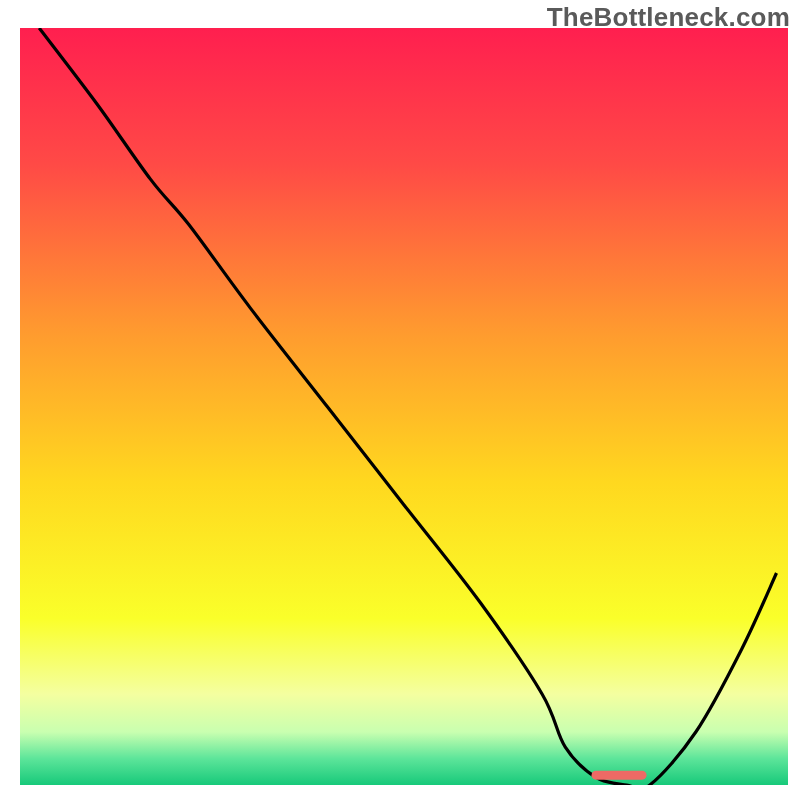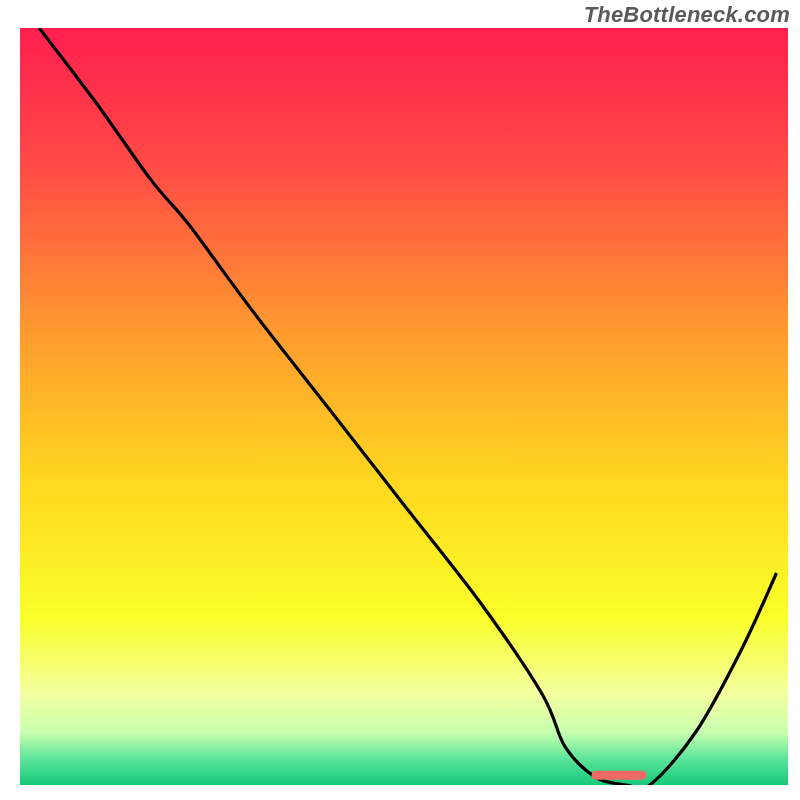--- a/index.html
+++ b/index.html
@@ -12,26 +12,25 @@
   }
   .chart-container {
     position: relative;
     width: 800px;
     height: 800px;
   }
   .watermark {
     position: absolute;
     top: 2px;
     right: 10px;
-    font-size: 22px;
+    font-size: 26px;
     font-weight: 600;
     color: #5a5a5a;
     letter-spacing: 0.2px;
     z-index: 10;
-    font-style: italic;
   }
   svg.plot {
     position: absolute;
     left: 0;
     top: 0;
     width: 800px;
     height: 800px;
   }
   .curve {
     fill: none;

